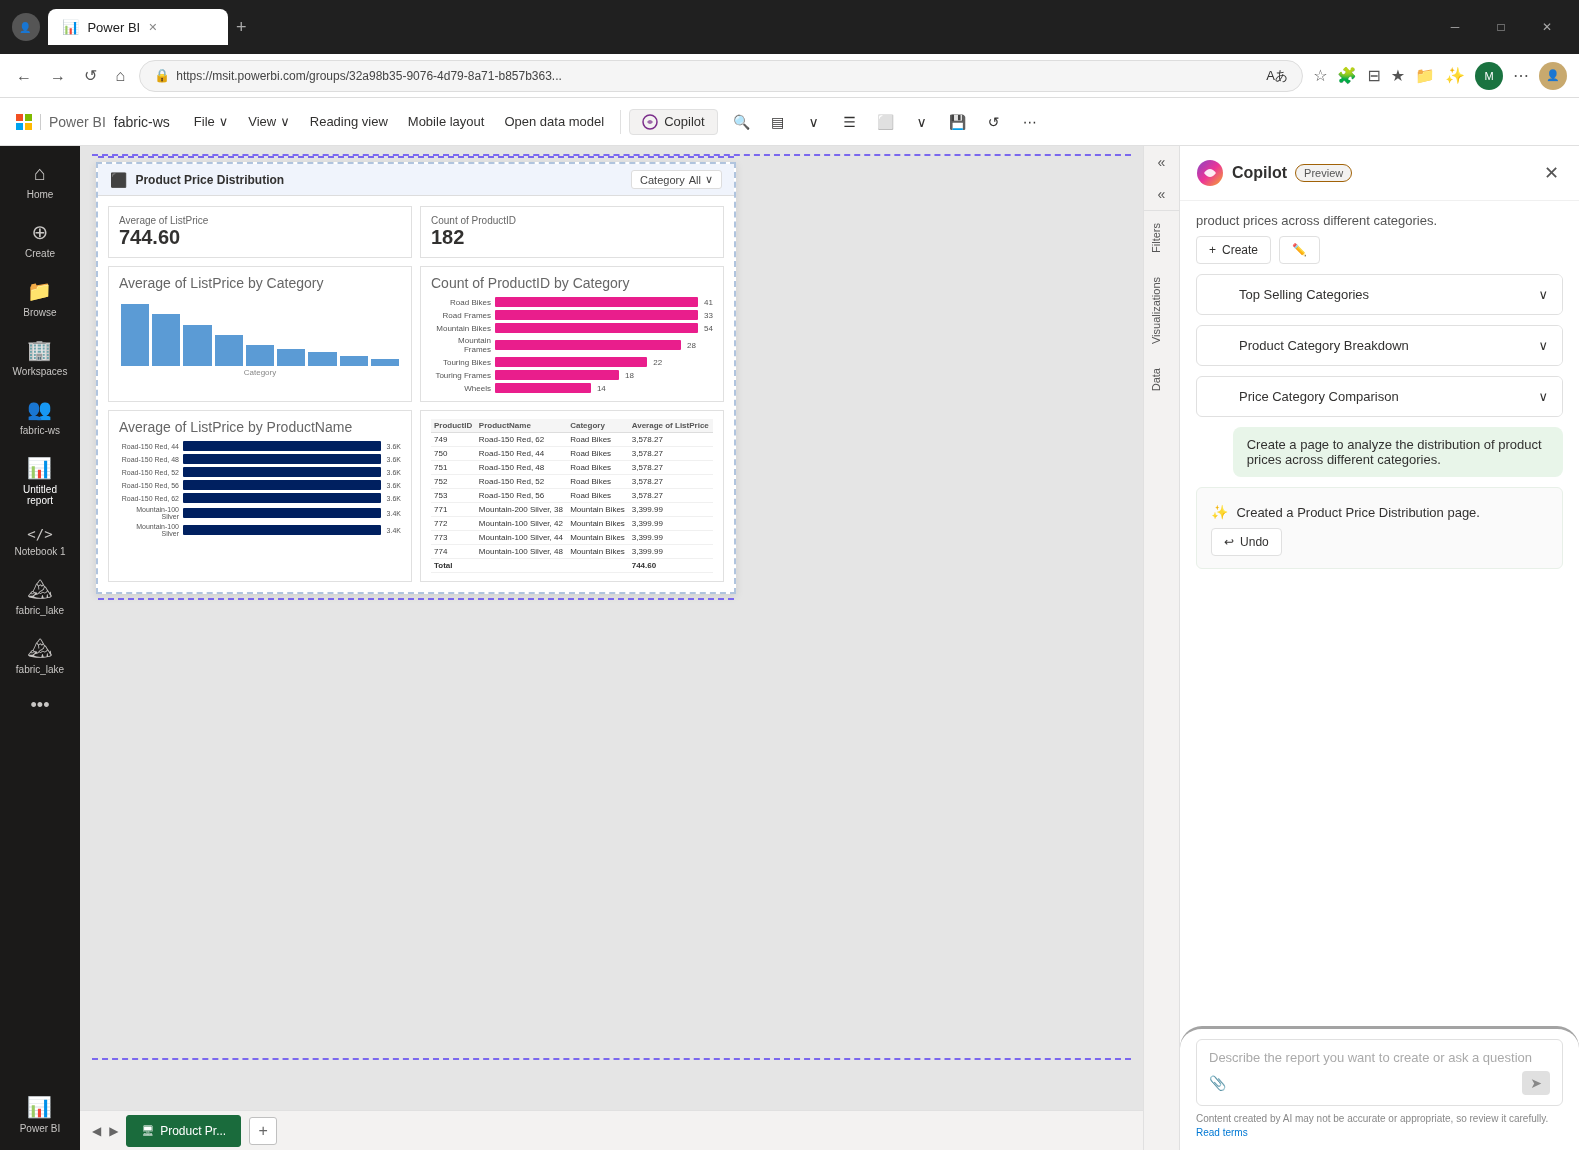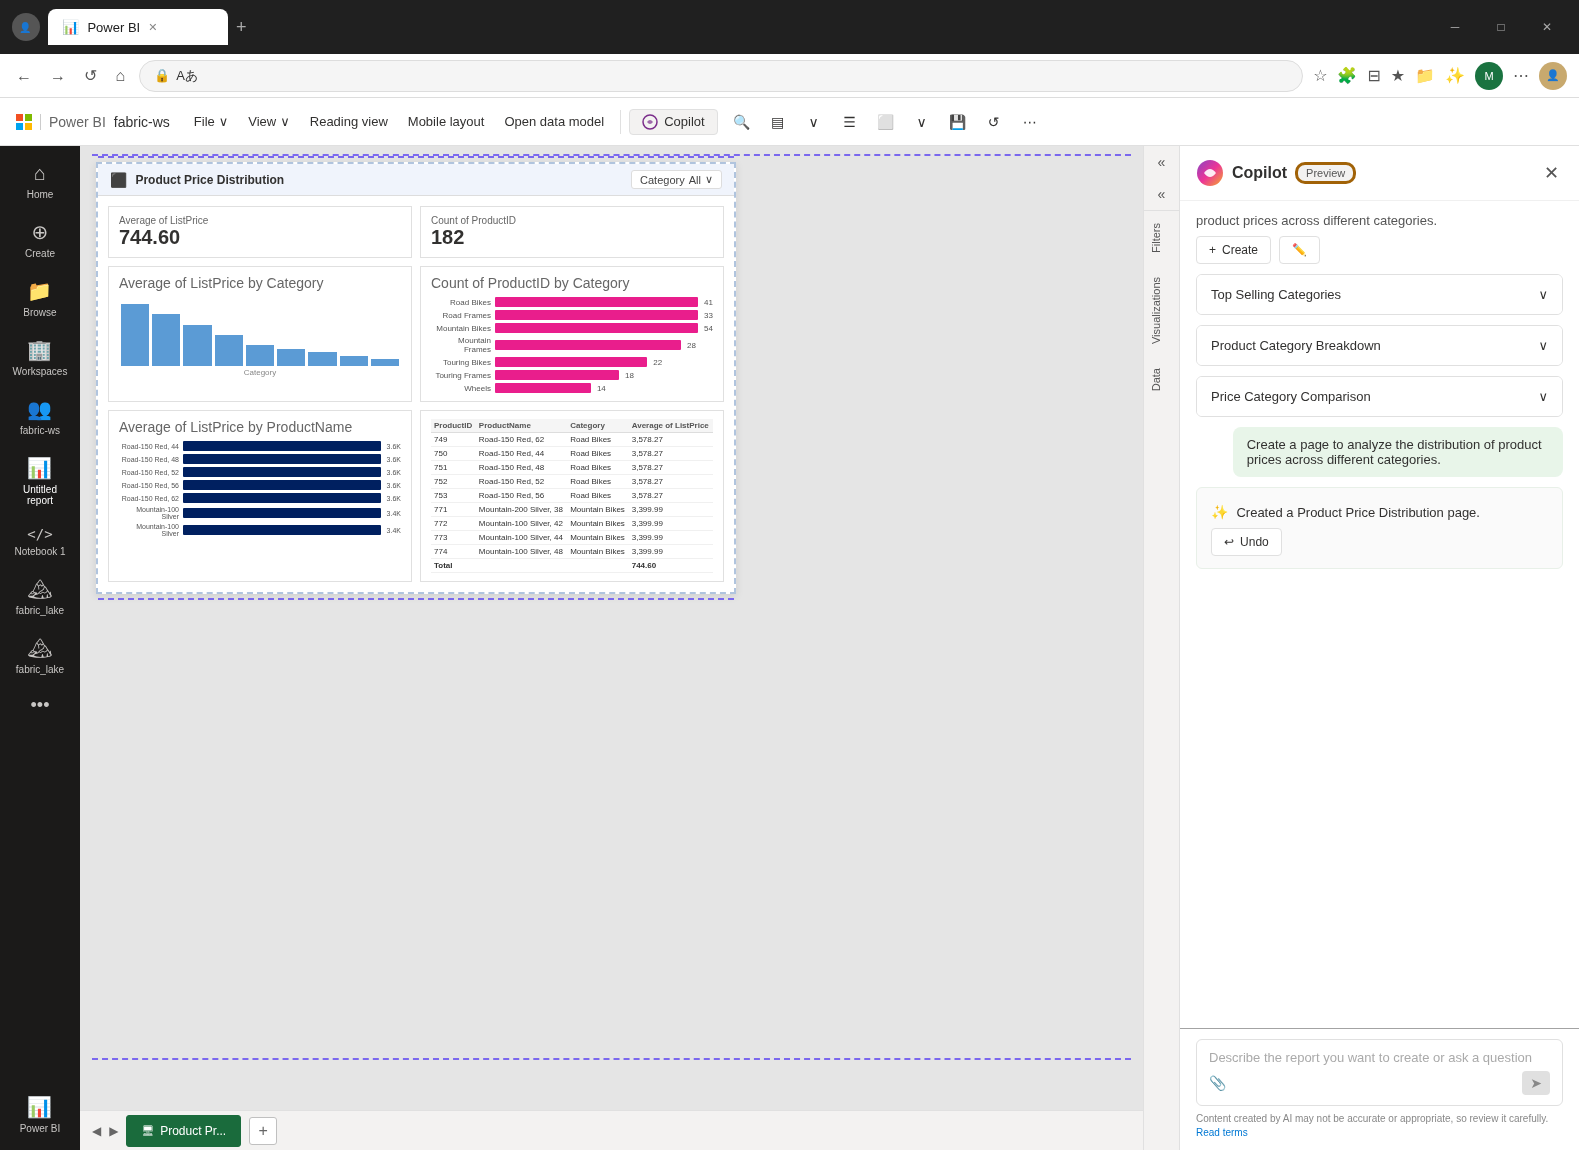--- a/index.html
+++ b/index.html
@@ -279,39 +279,40 @@
       display: flex; align-items: center; justify-content: space-between;
       padding: 12px 16px;
       border-bottom: 1px solid #f0f0f0;
       flex-shrink: 0;
     }
     .copilot-title-row {
       display: flex; align-items: center; gap: 8px;
     }
     .copilot-name { font-size: 16px; font-weight: 600; color: #323130; }
     .copilot-badge {
-      font-size: 11px; background: #f3f2f1; border: 3px solid #a16207;
+      font-size: 11px; background: #f3f2f1; border: 1px solid #a16207;
       border-radius: 10px; padding: 2px 8px; color: #555;
     }
     .copilot-close { font-size: 18px; color: #555; cursor: pointer; padding: 4px; }
 
     .copilot-body {
       flex: 1;
       overflow-y: auto;
       padding: 12px 16px;
       display: flex;
       flex-direction: column;
       gap: 10px;
     }
 
     
     .suggestion-accordion {
       border: 1px solid #e0e0e0;
       border-radius: 6px;
       overflow: hidden;
+      padding-left: 28px;
     }
     .suggestion-accordion-header {
       display: flex; align-items: center; justify-content: space-between;
       padding: 12px 14px;
       background: #fff;
       cursor: pointer;
       font-size: 13px;
       font-weight: 500;
       color: #323130;
     }
@@ -356,22 +357,23 @@
 
     .chat-message-card {
       border: 1px solid #e8f0e8;
       border-radius: 6px;
       padding: 12px 14px;
       background: #fafafa;
     }
 
     .copilot-footer {
       padding: 10px 16px;
-      border-top: 1px solid #a3a3a3;
+      border-top: 3px solid #a3a3a3;
       flex-shrink: 0;
+      border-radius: 22px;
     }
     .copilot-input-box {
       border: 1px solid #e0e0e0;
       border-radius: 6px;
       padding: 10px 12px;
       font-size: 13px;
       color: #999;
       min-height: 60px;
       position: relative;
       background: #fff;
@@ -418,20 +420,21 @@
   </div>
 </div>
 
 <div class="browser-nav-bar">
   <span class="browser-nav-btn">←</span>
   <span class="browser-nav-btn">→</span>
   <span class="browser-nav-btn">↺</span>
   <span class="browser-nav-btn">⌂</span>
   <div class="browser-url-bar">
     <span>🔒</span>
+    <span class="browser-url-text">https://msit.powerbi.com/groups/32a98b35-9076-4d79-8a71-b857b363...</span>
     <span>Aあ</span>
   </div>
   <div class="browser-actions">
     <span>☆</span>
     <span>🧩</span>
     <span>⊟</span>
     <span>★</span>
     <span>📁</span>
     <span>✨</span>
     <div class="browser-profile-icon">M</div>

